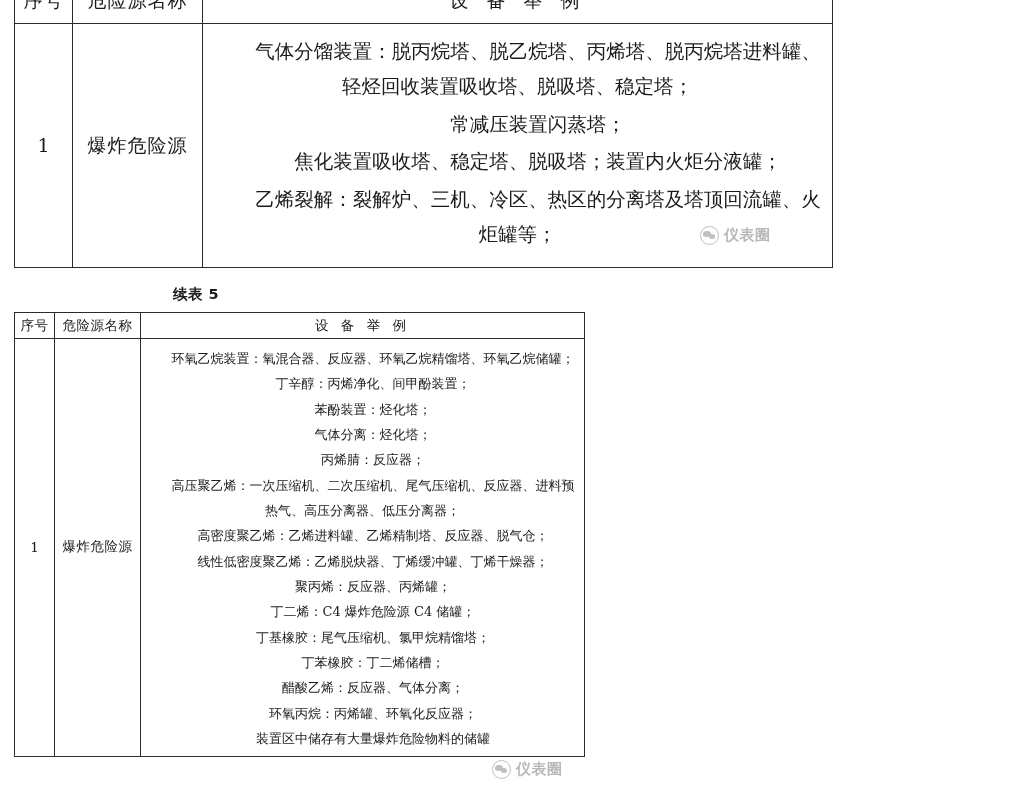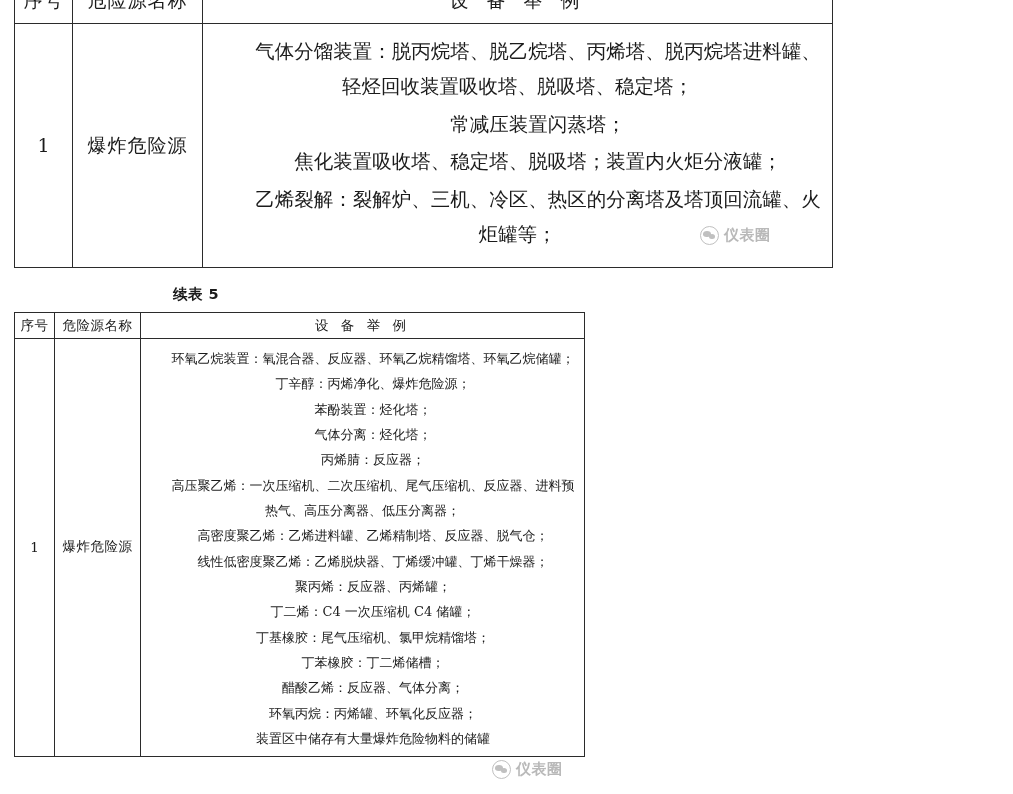--- a/index.html
+++ b/index.html
@@ -216,29 +216,29 @@
       <tr>
         <td class="hdr2">序号</td>
         <td class="hdr2">危险源名称</td>
         <td class="hdr2 hdr2-wide">设 备 举 例</td>
       </tr>
       <tr>
         <td class="cell-center-2">1</td>
         <td class="cell-name-2">爆炸危险源</td>
         <td class="examples-2">
           <p class="wrap">环氧乙烷装置：氧混合器、反应器、环氧乙烷精馏塔、环氧乙烷储罐；</p>
-          <p>丁辛醇：丙烯净化、爆炸危险源；</p>
+          <p>丁辛醇：丙烯净化、间甲酚装置；</p>
           <p>苯酚装置：烃化塔；</p>
           <p>气体分离：烃化塔；</p>
           <p>丙烯腈：反应器；</p>
           <p class="wrap">高压聚乙烯：一次压缩机、二次压缩机、尾气压缩机、反应器、进料预热气、高压分离器、低压分离器；</p>
           <p>高密度聚乙烯：乙烯进料罐、乙烯精制塔、反应器、脱气仓；</p>
           <p>线性低密度聚乙烯：乙烯脱炔器、丁烯缓冲罐、丁烯干燥器；</p>
           <p>聚丙烯：反应器、丙烯罐；</p>
-          <p>丁二烯：C4 一次压缩机 C4 储罐；</p>
+          <p>丁二烯：C4 爆炸危险源 C4 储罐；</p>
           <p>丁基橡胶：尾气压缩机、氯甲烷精馏塔；</p>
           <p>丁苯橡胶：丁二烯储槽；</p>
           <p>醋酸乙烯：反应器、气体分离；</p>
           <p>环氧丙烷：丙烯罐、环氧化反应器；</p>
           <p>装置区中储存有大量爆炸危险物料的储罐</p>
         </td>
       </tr>
     </tbody>
   </table>
 

